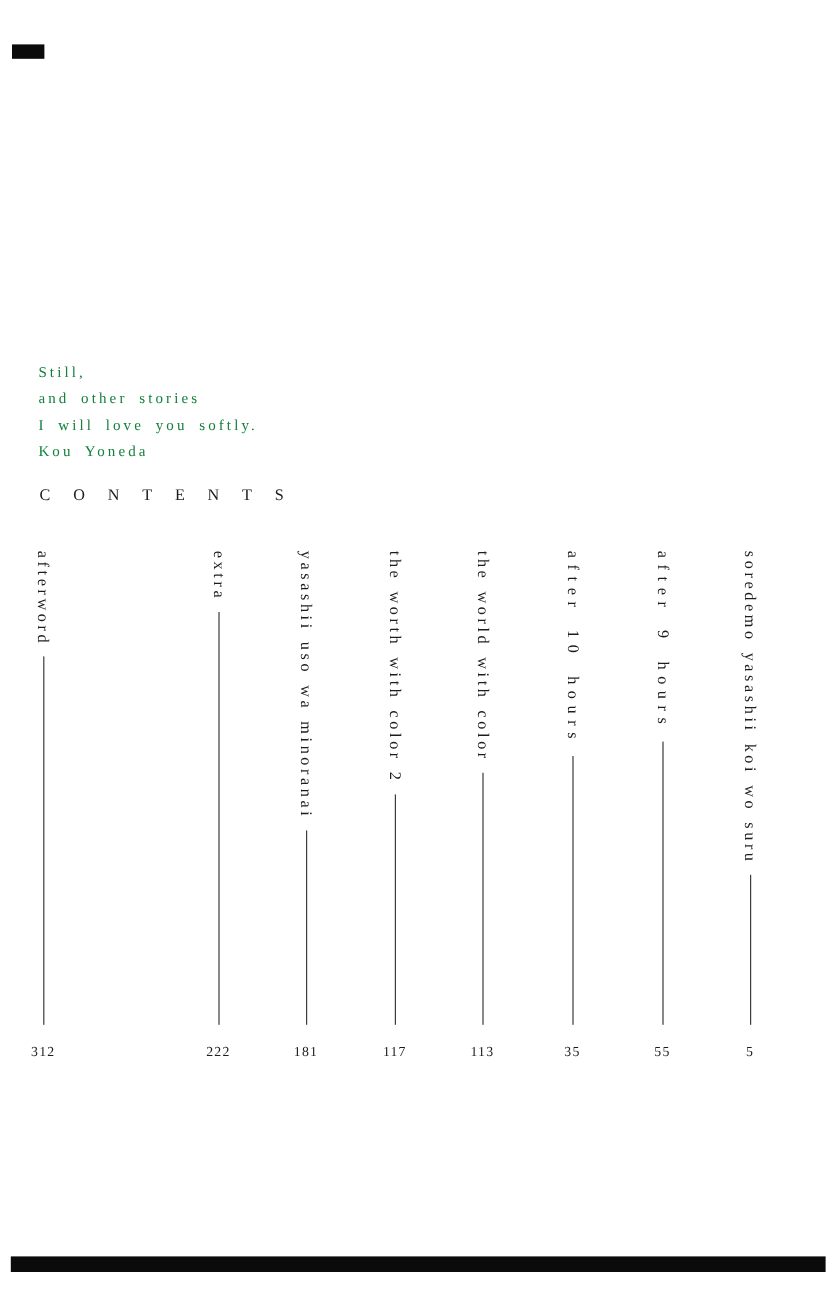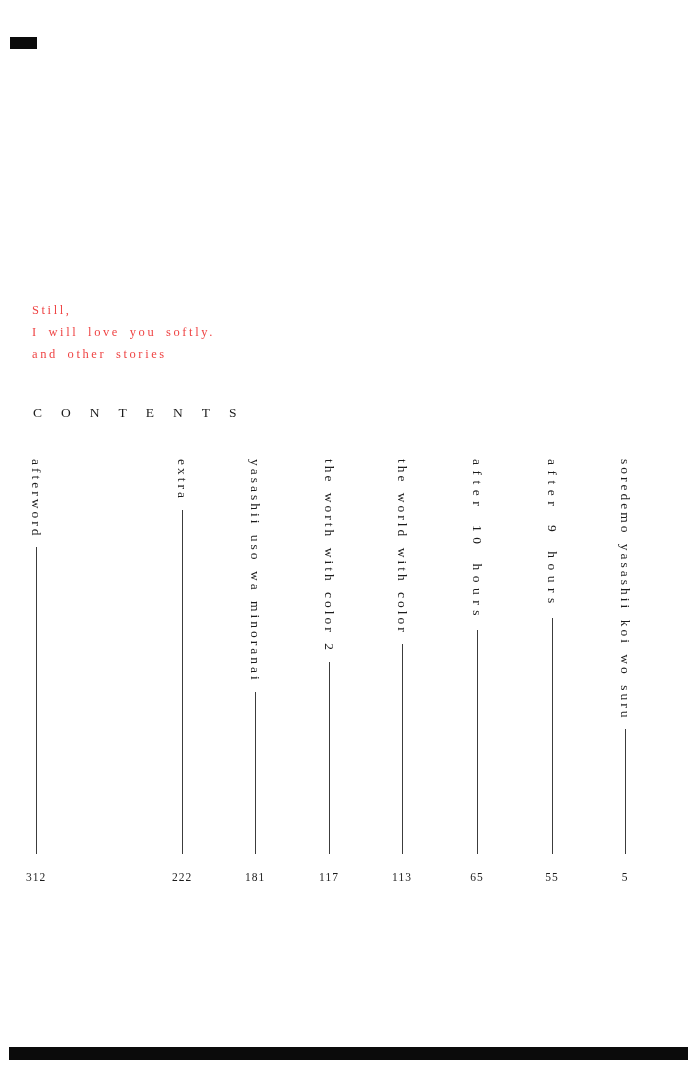--- a/index.html
+++ b/index.html
@@ -19,21 +19,21 @@
   .scan-mark.bottom { left: 9px; top: 1047px; width: 679px; height: 13px; }
 
   
   .title-block {
     position: absolute;
     left: 32px;
     top: 299px;
     font-size: 12.5px;
     letter-spacing: 2.6px;
     word-spacing: 4px;
-    color: #ef4444;
+    color: #15803d;
   }
   .t-line { height: 22px; line-height: 22px; white-space: nowrap; }
 
   
   .contents-heading {
     position: absolute;
     left: 33px;
     top: 405px;
     font-size: 13.5px;
     letter-spacing: 19px;
@@ -92,22 +92,23 @@
 </style>
 </head>
 <body>
 
 <div class="page">
 
   <div class="scan-mark top"></div>
 
   <div class="title-block">
     <div class="t-line">Still,</div>
+    <div class="t-line">and other stories</div>
     <div class="t-line">I will love you softly.</div>
-    <div class="t-line">and other stories</div>
+    <div class="t-line">Kou Yoneda</div>
   </div>
 
   <div class="contents-heading">CONTENTS</div>
 
   <div class="toc-col c1">
     <span class="vtext">afterword</span>
     <span class="vline"></span>
     <span class="pnum">312</span>
   </div>
 
@@ -131,21 +132,21 @@
 
   <div class="toc-col c5">
     <span class="vtext">the world with color</span>
     <span class="vline"></span>
     <span class="pnum">113</span>
   </div>
 
   <div class="toc-col c6 sp">
     <span class="vtext">after 10 hours</span>
     <span class="vline"></span>
-    <span class="pnum">65</span>
+    <span class="pnum">35</span>
   </div>
 
   <div class="toc-col c7 sp">
     <span class="vtext">after 9 hours</span>
     <span class="vline"></span>
     <span class="pnum">55</span>
   </div>
 
   <div class="toc-col c8">
     <span class="vtext">soredemo yasashii koi wo suru</span>

